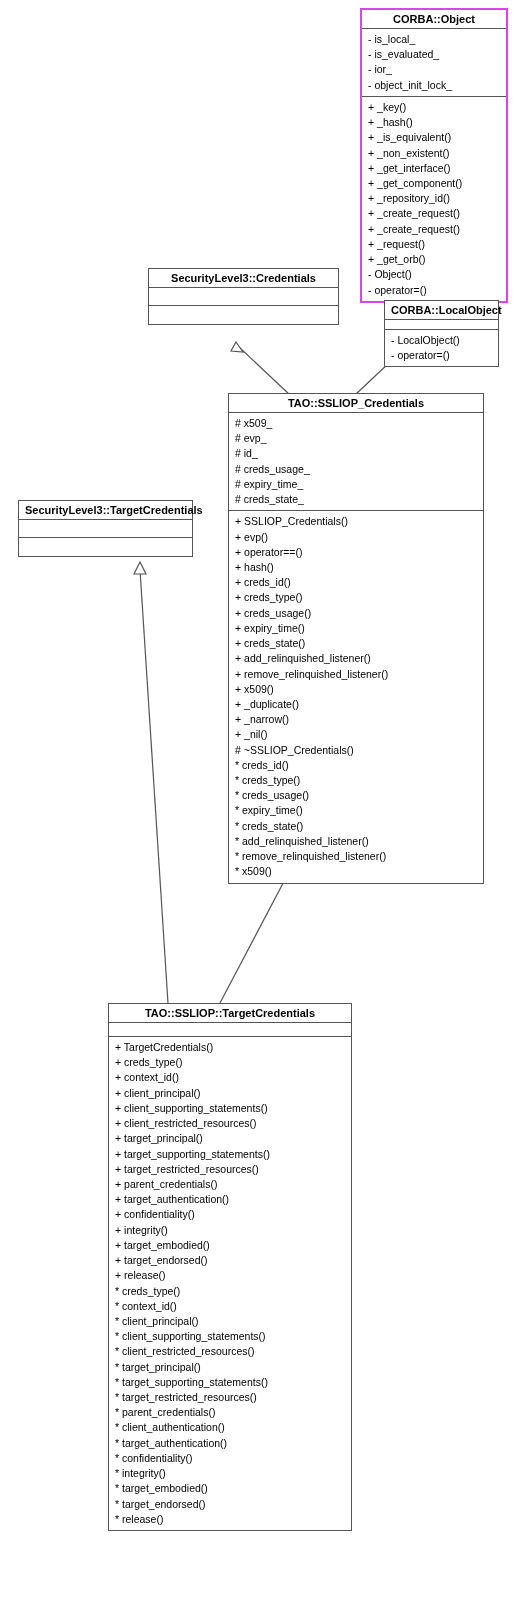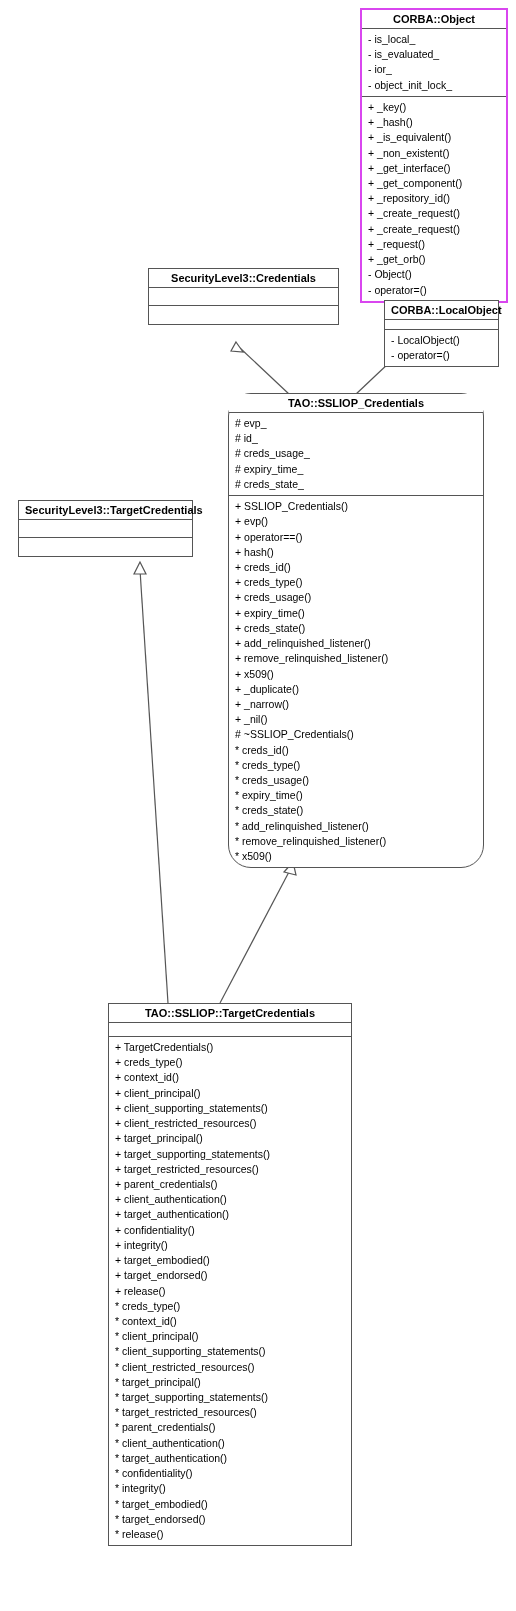--- a/index.html
+++ b/index.html
@@ -117,23 +117,24 @@
     <div class="uml-box-section" style="min-height:18px;"></div>
     <div class="uml-box-section" style="min-height:18px;"></div>
   </div>
 
   <div class="uml-box" style="left:18px; top:500px; width:175px;">
     <div class="uml-box-title">SecurityLevel3::TargetCredentials</div>
     <div class="uml-box-section" style="min-height:18px;"></div>
     <div class="uml-box-section" style="min-height:18px;"></div>
   </div>
 
-  <div class="uml-box" style="left:228px; top:393px; width:256px;border-radius:23px;">
+  <div class="uml-box" style="left:228px; top:393px; width:256px;">
     <div class="uml-box-title">TAO::SSLIOP_Credentials</div>
     <div class="uml-box-section">
+      <div># x509_</div>
       <div># evp_</div>
       <div># id_</div>
       <div># creds_usage_</div>
       <div># expiry_time_</div>
       <div># creds_state_</div>
     </div>
     <div class="uml-box-section methods">
       <div>+ SSLIOP_Credentials()</div>
       <div>+ evp()</div>
       <div>+ operator==()</div>
@@ -169,21 +170,20 @@
       <div>+ TargetCredentials()</div>
       <div>+ creds_type()</div>
       <div>+ context_id()</div>
       <div>+ client_principal()</div>
       <div>+ client_supporting_statements()</div>
       <div>+ client_restricted_resources()</div>
       <div>+ target_principal()</div>
       <div>+ target_supporting_statements()</div>
       <div>+ target_restricted_resources()</div>
       <div>+ parent_credentials()</div>
-      <div>+ client_authentication()</div>
       <div>+ target_authentication()</div>
       <div>+ confidentiality()</div>
       <div>+ integrity()</div>
       <div>+ target_embodied()</div>
       <div>+ target_endorsed()</div>
       <div>+ release()</div>
       <div>* creds_type()</div>
       <div>* context_id()</div>
       <div>* client_principal()</div>
       <div>* client_supporting_statements()</div>

